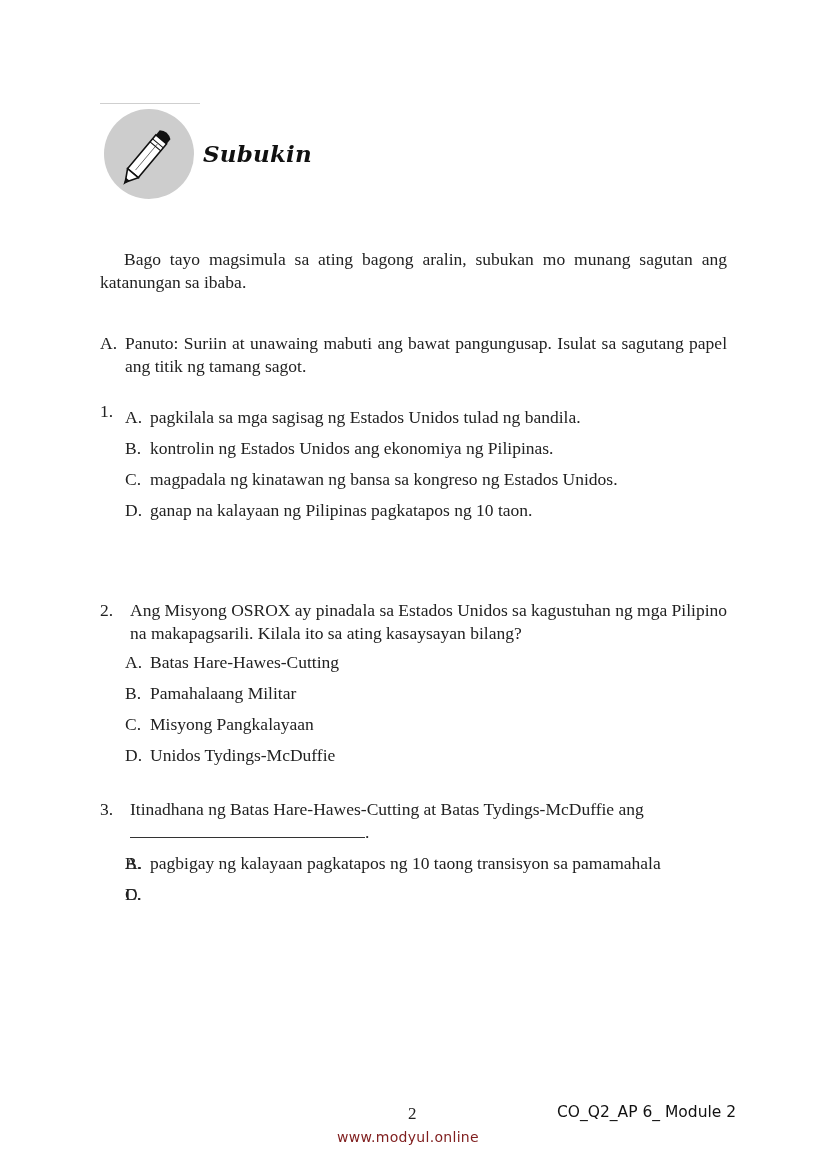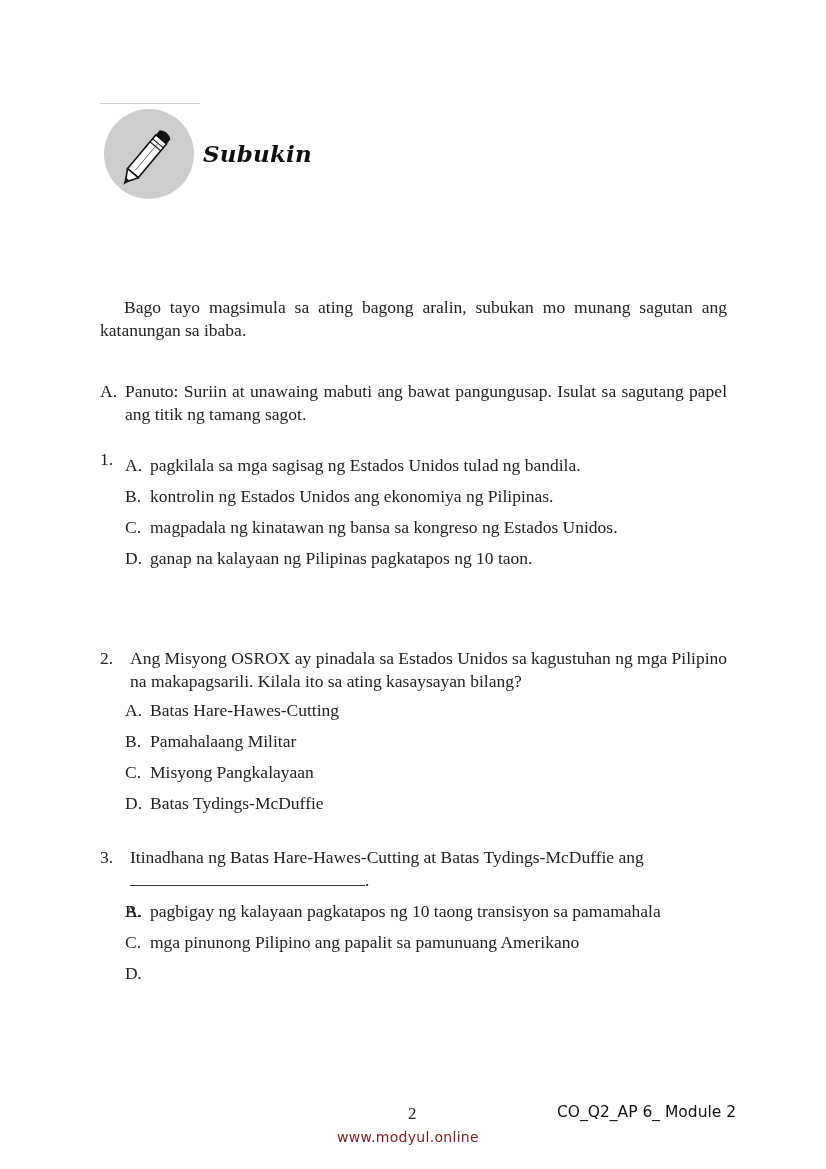--- a/index.html
+++ b/index.html
@@ -6,21 +6,21 @@
     body { width: 826px; height: 1169px; position: relative; overflow: hidden;
       font-family: "DejaVu Serif", serif; color: #1a1a1a; }
     .page { position: absolute; left: 0; top: 4px; width: 794px; height: 1169px; }
 
     .top-rule { position: absolute; left: 100px; top: 99px; width: 100px; height: 1px; background: #cfcfcf; }
     .icon-circle { position: absolute; left: 104px; top: 105px; width: 90px; height: 90px; border-radius: 50%; background: #cdcdcd; }
     .icon-circle svg { position: absolute; left: 0; top: 0; }
     .section-title { position: absolute; left: 203px; top: 136px; font-family: "DejaVu Serif", serif;
       font-weight: bold; font-style: italic; font-size: 23px; color: #111; letter-spacing: 0.2px; }
 
-    .text { font-family: "Liberation Serif", serif; font-size: 17.5px; line-height: 23px; color: #222; margin-top: 48px; }
+    .text { font-family: "Liberation Serif", serif; font-size: 17.5px; line-height: 23px; color: #222; }
     .intro { position: absolute; left: 100px; top: 244px; width: 627px; text-align: justify; text-indent: 24px; }
     .instr { position: absolute; left: 100px; top: 328px; width: 627px; }
     .instr .lbl { position: absolute; left: 0; top: 0; }
     .instr .body { margin-left: 25px; text-align: justify; font-family: Liberation Serif, serif; }
 
     .q { position: absolute; left: 100px; width: 627px; }
     .q .num { position: absolute; left: 0; top: 0; }
     .q .stem { margin-left: 30px; text-align: justify; }
     .blank { display: inline-block; border-bottom: 1px solid #333; height: 14px; vertical-align: baseline; }
     .opt { position: relative; margin-left: 25px; margin-top: 8px; padding-left: 25px; text-align: justify; }
@@ -65,28 +65,28 @@
     <div class="opt"><span class="ol">C.</span><span>magpadala ng kinatawan ng bansa sa kongreso ng Estados Unidos.</span></div>
     <div class="opt"><span class="ol">D.</span><span>ganap na kalayaan ng Pilipinas pagkatapos ng 10 taon.</span></div>
   </div>
 
   <div class="text q" style="top:595px;">
     <span class="num">2.</span>
     <div class="stem"><span>Ang Misyong OSROX ay pinadala sa Estados Unidos sa kagustuhan ng mga Pilipino na makapagsarili. Kilala ito sa ating kasaysayan bilang?</span></div>
     <div class="opt" style="margin-top:6px;"><span class="ol">A.</span><span>Batas Hare-Hawes-Cutting</span></div>
     <div class="opt"><span class="ol">B.</span><span>Pamahalaang Militar</span></div>
     <div class="opt"><span class="ol">C.</span><span>Misyong Pangkalayaan</span></div>
-    <div class="opt"><span class="ol">D.</span><span>Batas Tydings-McDuffie</span></div>
+    <div class="opt"><span class="ol">D.</span><span>Unidos Tydings-McDuffie</span></div>
   </div>
 
   <div class="text q" style="top:794px;">
     <span class="num">3.</span>
     <div class="stem"><span>Itinadhana ng Batas Hare-Hawes-Cutting at Batas Tydings-McDuffie ang</span><br><span class="blank" style="width:235px;"></span><span>.</span></div>
     <div class="opt" style="margin-top:8px;"><span class="ol">A.</span></div>
     <div class="opt" style="text-align-last:left;"><span class="ol">B.</span><span>pagbigay ng kalayaan pagkatapos ng 10 taong transisyon sa pamamahala</span></div>
-    <div class="opt"><span class="ol">C.</span><span>mga pinunong Pilipino ang papalit sa pamunuang Amerikano</span></div>
+    <div class="opt"><span class="ol">C.</span></div>
     <div class="opt" style="letter-spacing:-0.3px;"><span class="ol">D.</span></div>
   </div>
 
   <div class="footer-page">2</div>
   <div class="footer-code">CO_Q2_AP 6_ Module 2</div>
   <div class="watermark">www.modyul.online</div>
 </div>
 
 </body></html>

